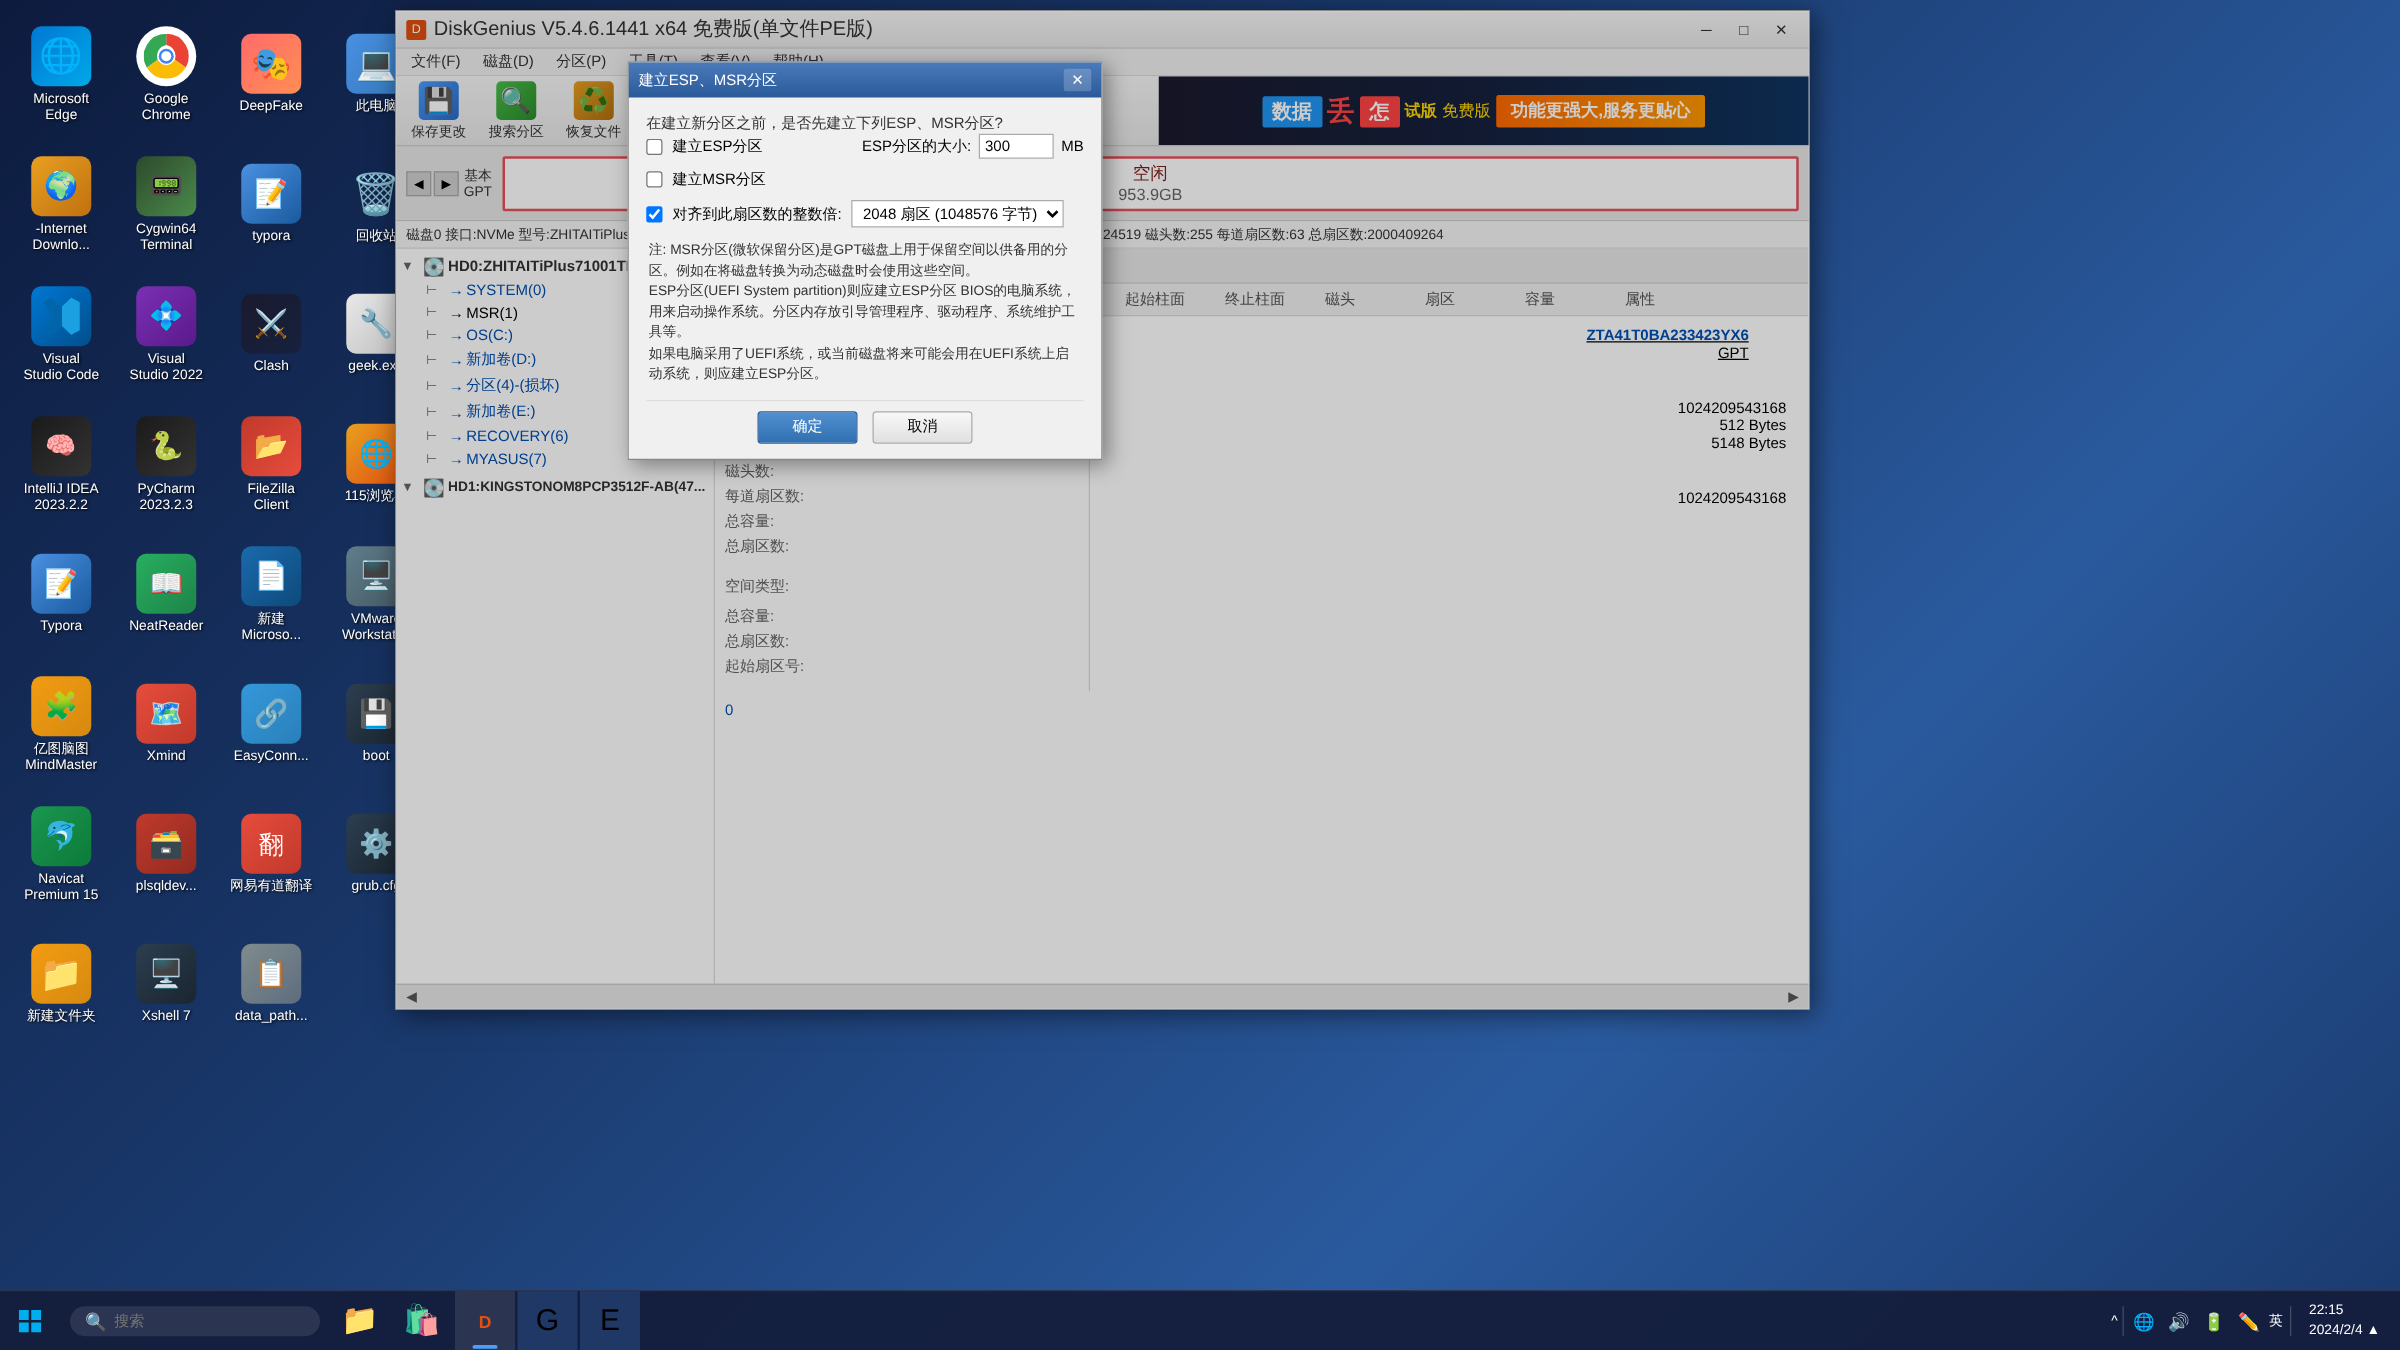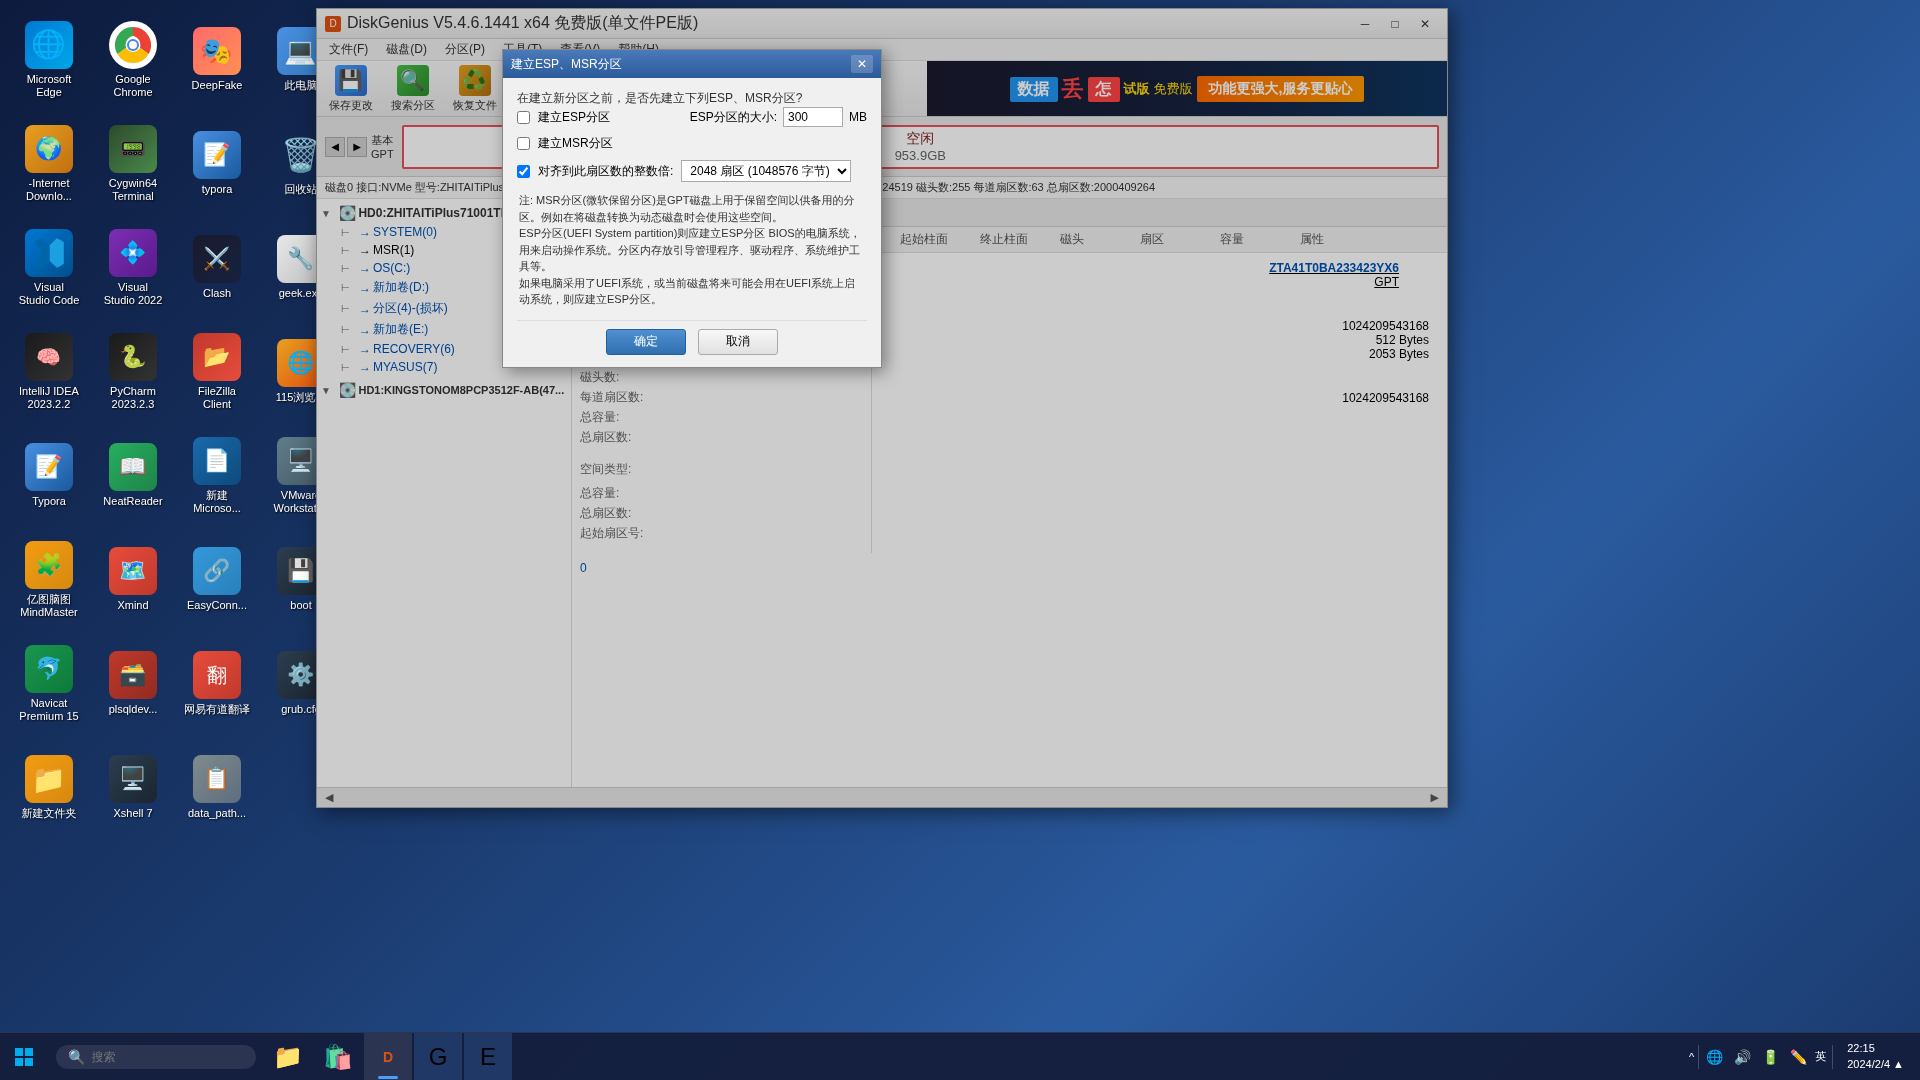--- a/index.html
+++ b/index.html
@@ -978,21 +978,21 @@
           </div>
 
           <div style="flex:1; padding:8px; font-size:12px;">
             <div style="margin-bottom:30px; text-align:right; padding-right:40px;text-decoration:underline;">
               <div style="color:#0050b3; font-weight:bold;">ZTA41T0BA233423YX6</div>
               <div>GPT</div>
             </div>
             <div style="text-align:right; padding-right:10px; margin-bottom:4px;">
               <div>1024209543168</div>
               <div>512 Bytes</div>
-              <div>2053 Bytes</div>
+              <div>5148 Bytes</div>
             </div>
             <div style="text-align:right; padding-right:10px; margin-top:30px;">
               <div>1024209543168</div>
             </div>
           </div>
         </div>
 
         <div style="padding:8px; font-size:12px; color:#0050b3;">
           <div>
             <span>0</span>

